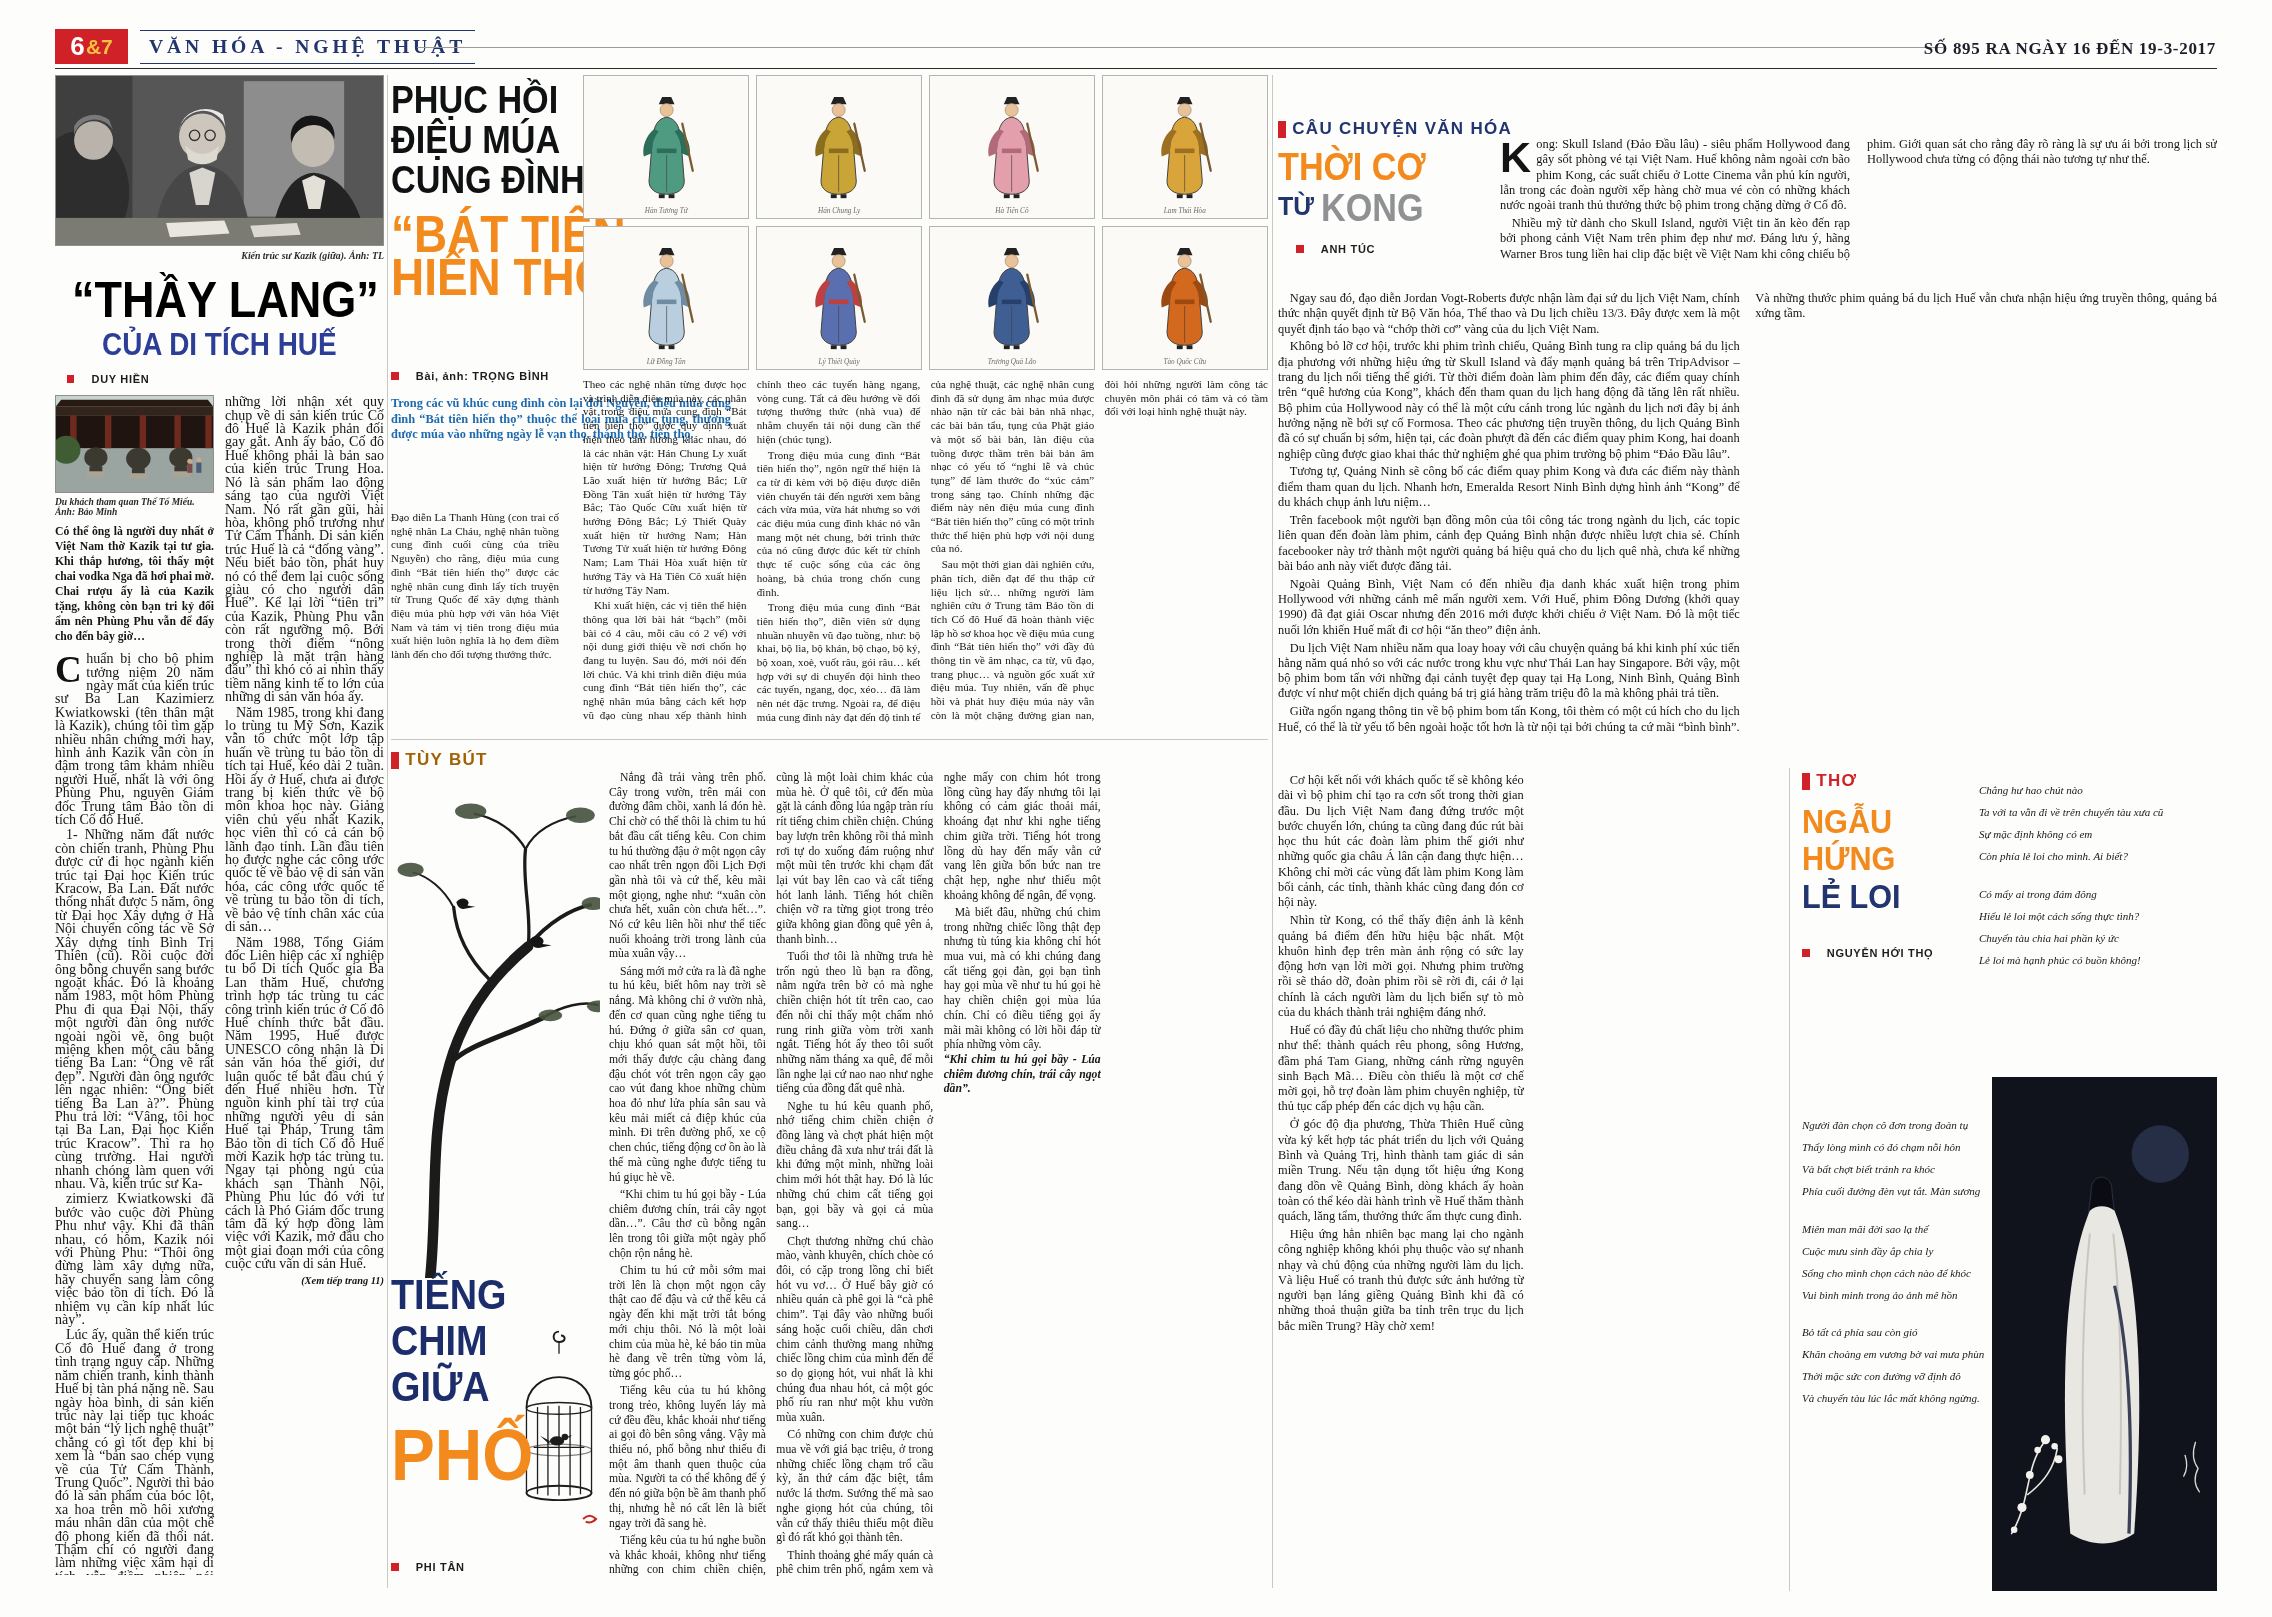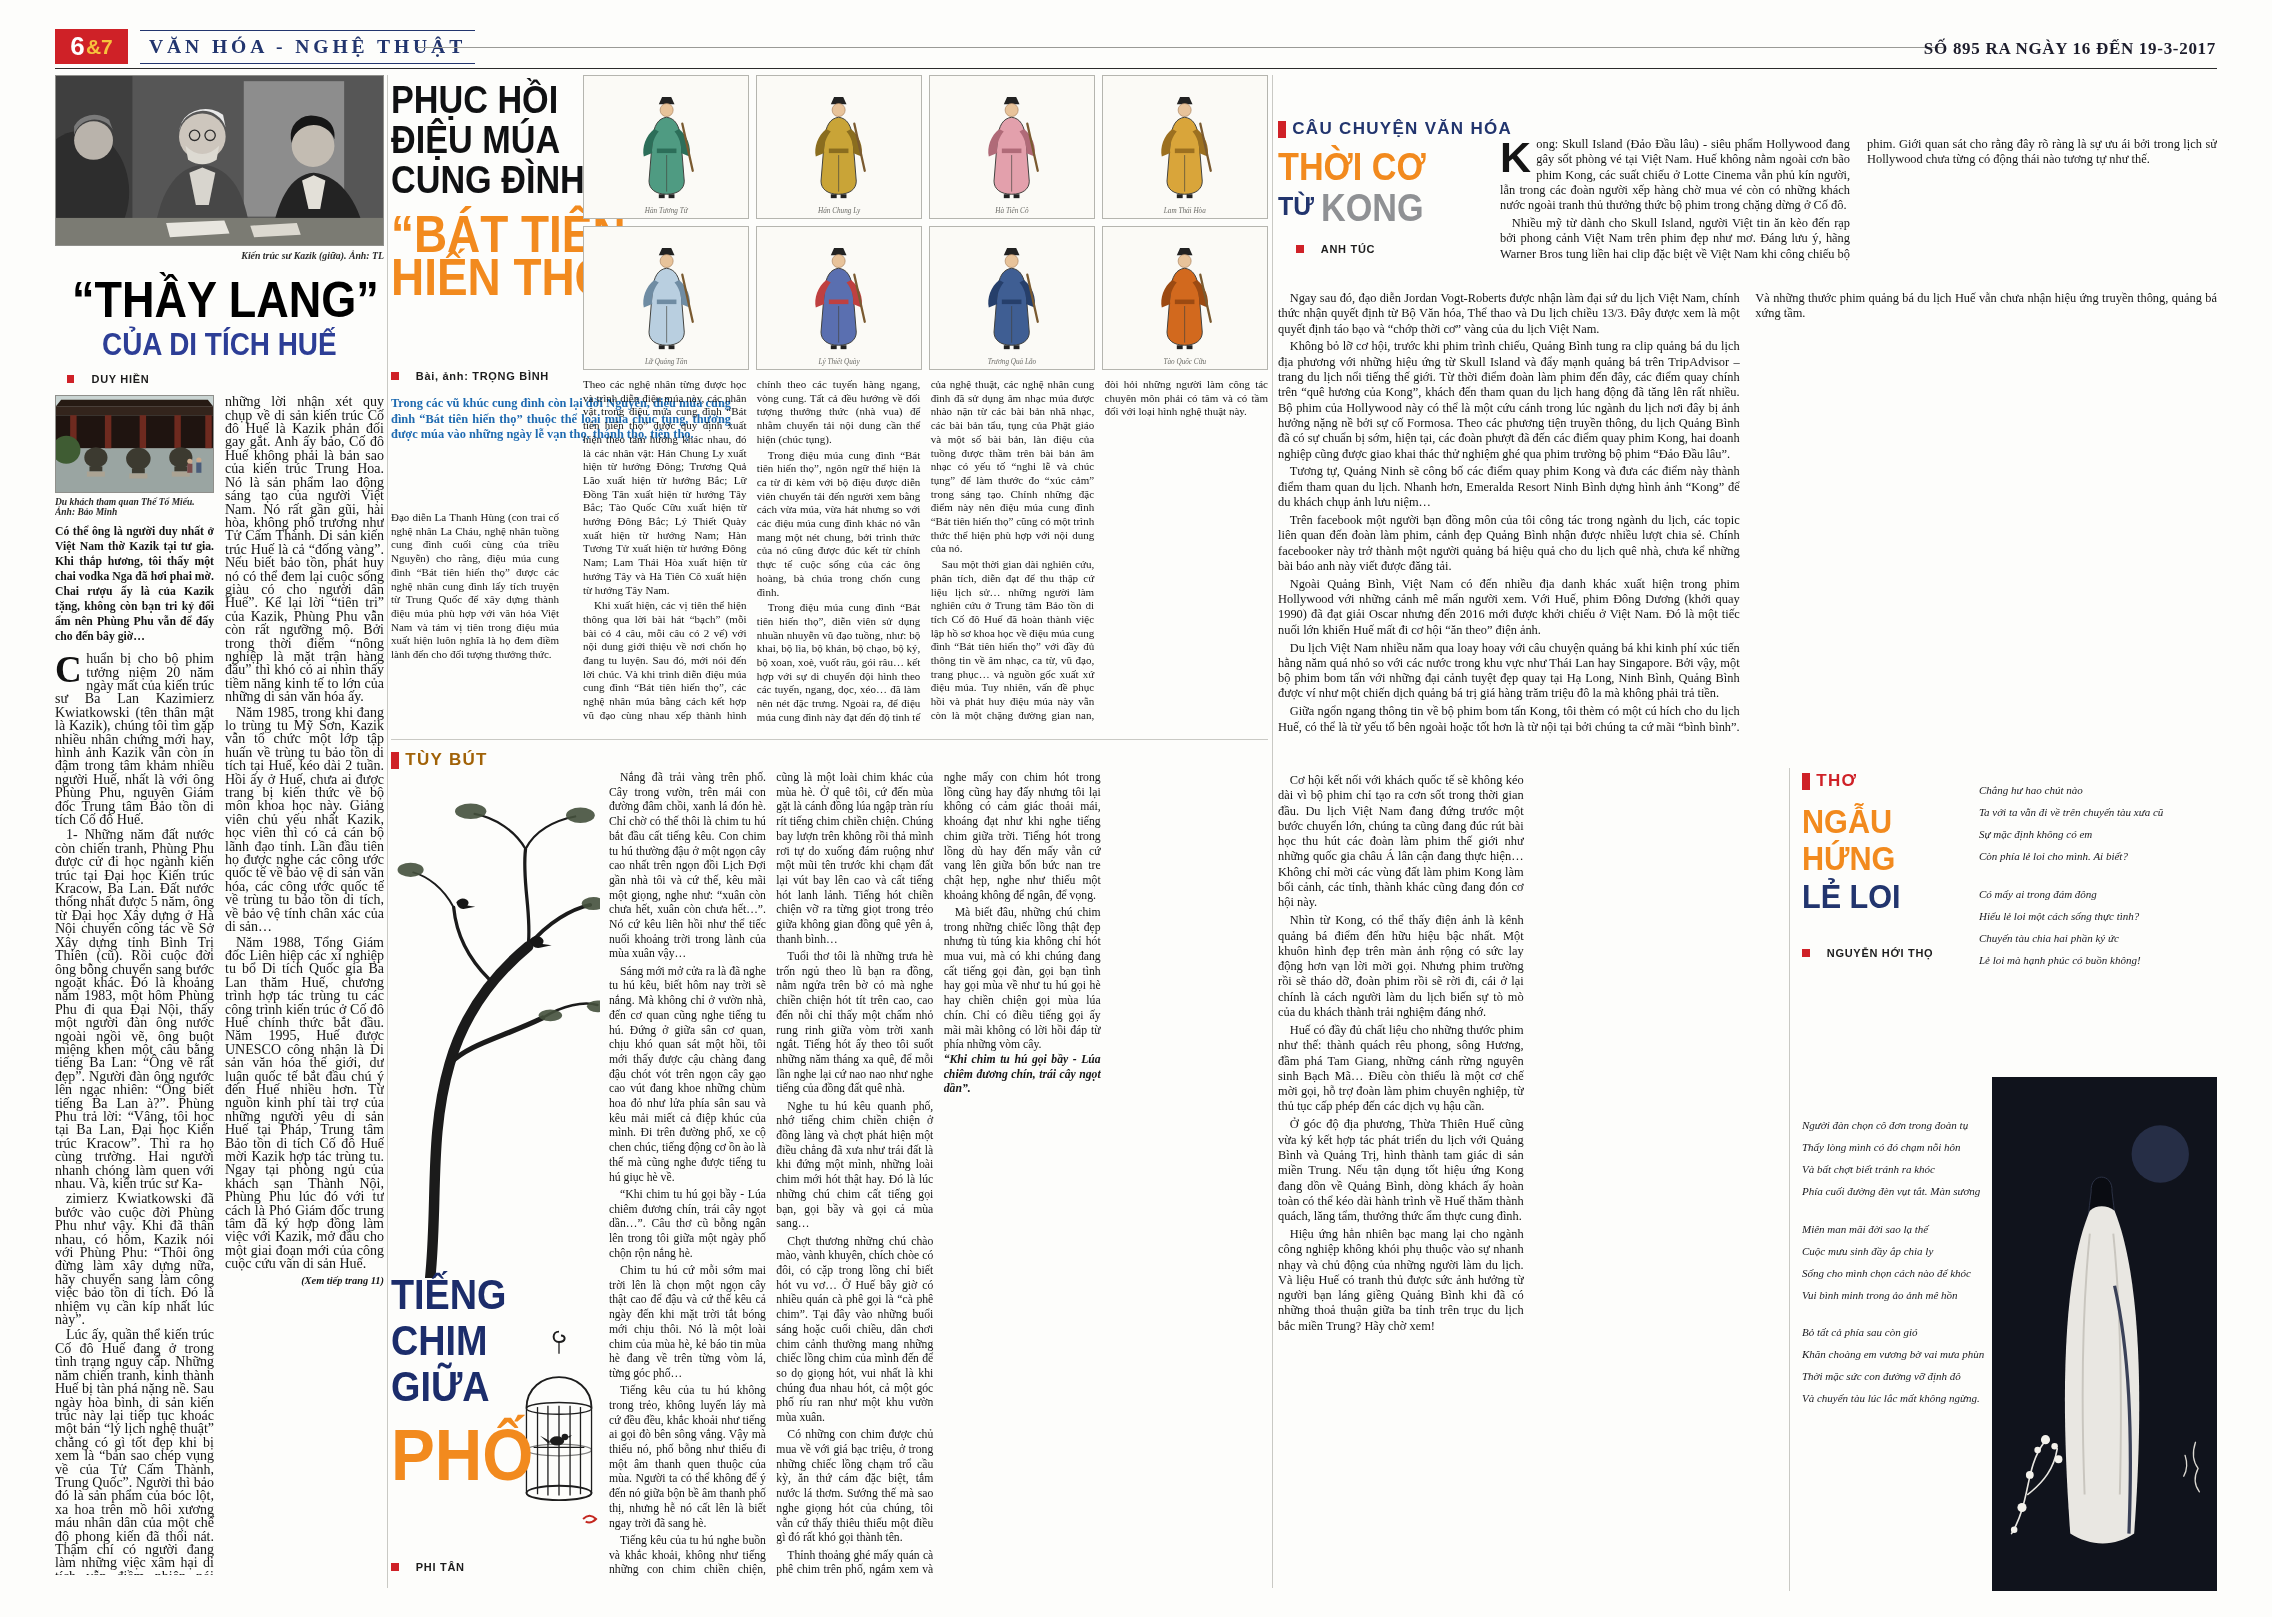--- a/index.html
+++ b/index.html
@@ -316,21 +316,21 @@
           <circle cx="50" cy="23" r="10" fill="#e8c39a" stroke="#a9835f" stroke-width="1"></circle>
           <path d="M50,34 C37,36 30,46 28,70 L23,132 C23,144 33,152 50,152 C67,152 77,144 77,132 L72,70 C70,46 63,36 50,34 Z" fill="var(--robe)" stroke="#40403c" stroke-width="1.5"></path>
           <path d="M31,52 C18,62 12,80 15,94 L28,89 C26,77 32,62 38,56 Z" fill="var(--trim)"></path>
           <path d="M69,52 C82,62 88,80 85,94 L72,89 C74,77 68,62 62,56 Z" fill="var(--trim)"></path>
           <rect x="35" y="82" width="30" height="7" fill="var(--trim)"></rect>
           <line x1="50" y1="92" x2="50" y2="148" stroke="#40403c" stroke-width="1"></line>
           <rect x="38" y="152" width="9" height="6" fill="#222"></rect>
           <rect x="53" y="152" width="9" height="6" fill="#222"></rect>
           <line x1="74" y1="44" x2="90" y2="116" stroke="#7a5a30" stroke-width="3.5" stroke-linecap="round"></line>
         </svg>
-      <div class="card-cap">Lữ Quảng Tân</div>
+      <div class="card-cap">Lữ Đồng Tân</div>
     </div>
     <div class="card" style="--robe: #5a6fb0; --trim: #bf4040;">
       <svg class="fig" viewBox="0 0 100 170">
           <path d="M38,14 h24 l-5,-11 h-14 z" fill="#222"></path>
           <circle cx="50" cy="23" r="10" fill="#e8c39a" stroke="#a9835f" stroke-width="1"></circle>
           <path d="M50,34 C37,36 30,46 28,70 L23,132 C23,144 33,152 50,152 C67,152 77,144 77,132 L72,70 C70,46 63,36 50,34 Z" fill="var(--robe)" stroke="#40403c" stroke-width="1.5"></path>
           <path d="M31,52 C18,62 12,80 15,94 L28,89 C26,77 32,62 38,56 Z" fill="var(--trim)"></path>
           <path d="M69,52 C82,62 88,80 85,94 L72,89 C74,77 68,62 62,56 Z" fill="var(--trim)"></path>
           <rect x="35" y="82" width="30" height="7" fill="var(--trim)"></rect>
           <line x1="50" y1="92" x2="50" y2="148" stroke="#40403c" stroke-width="1"></line>

